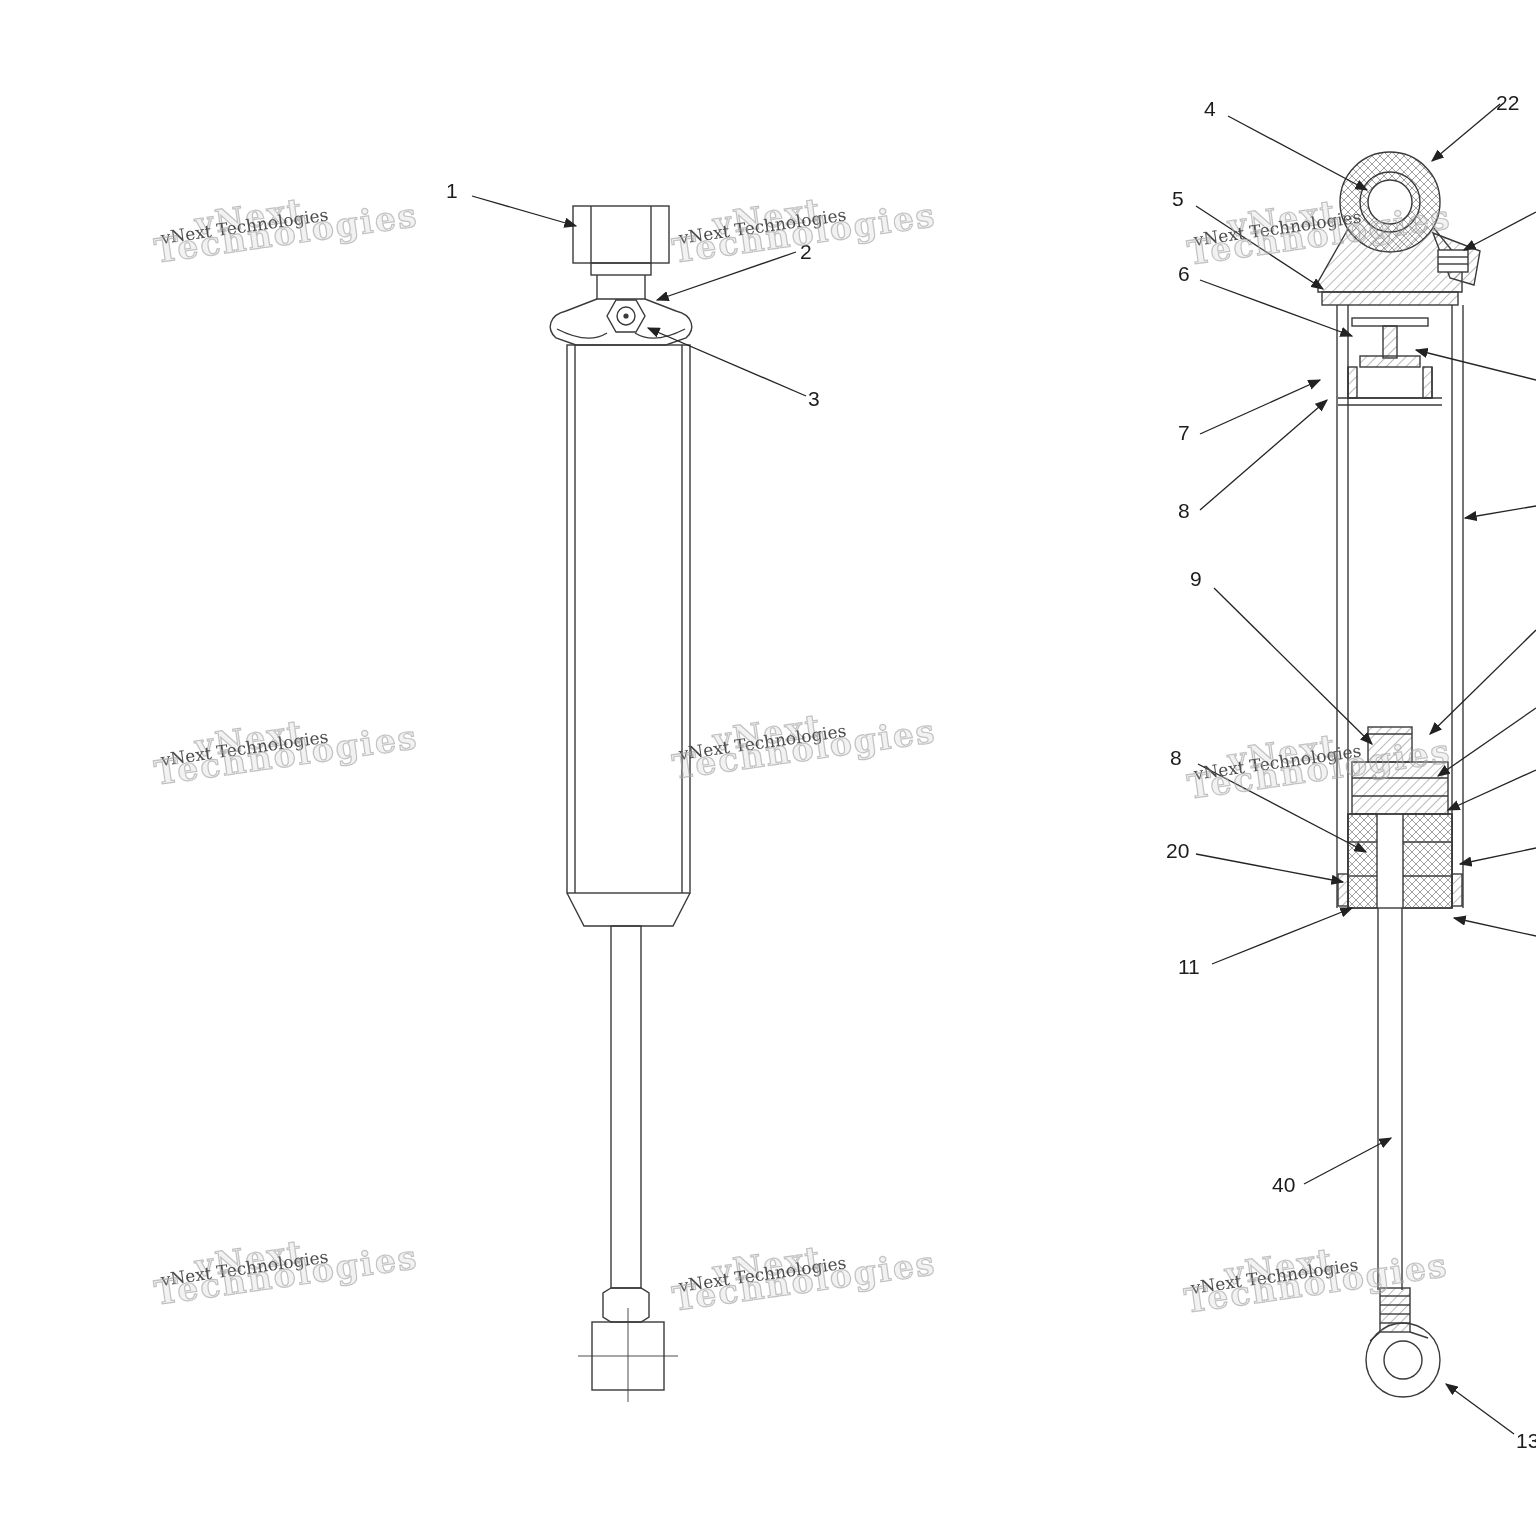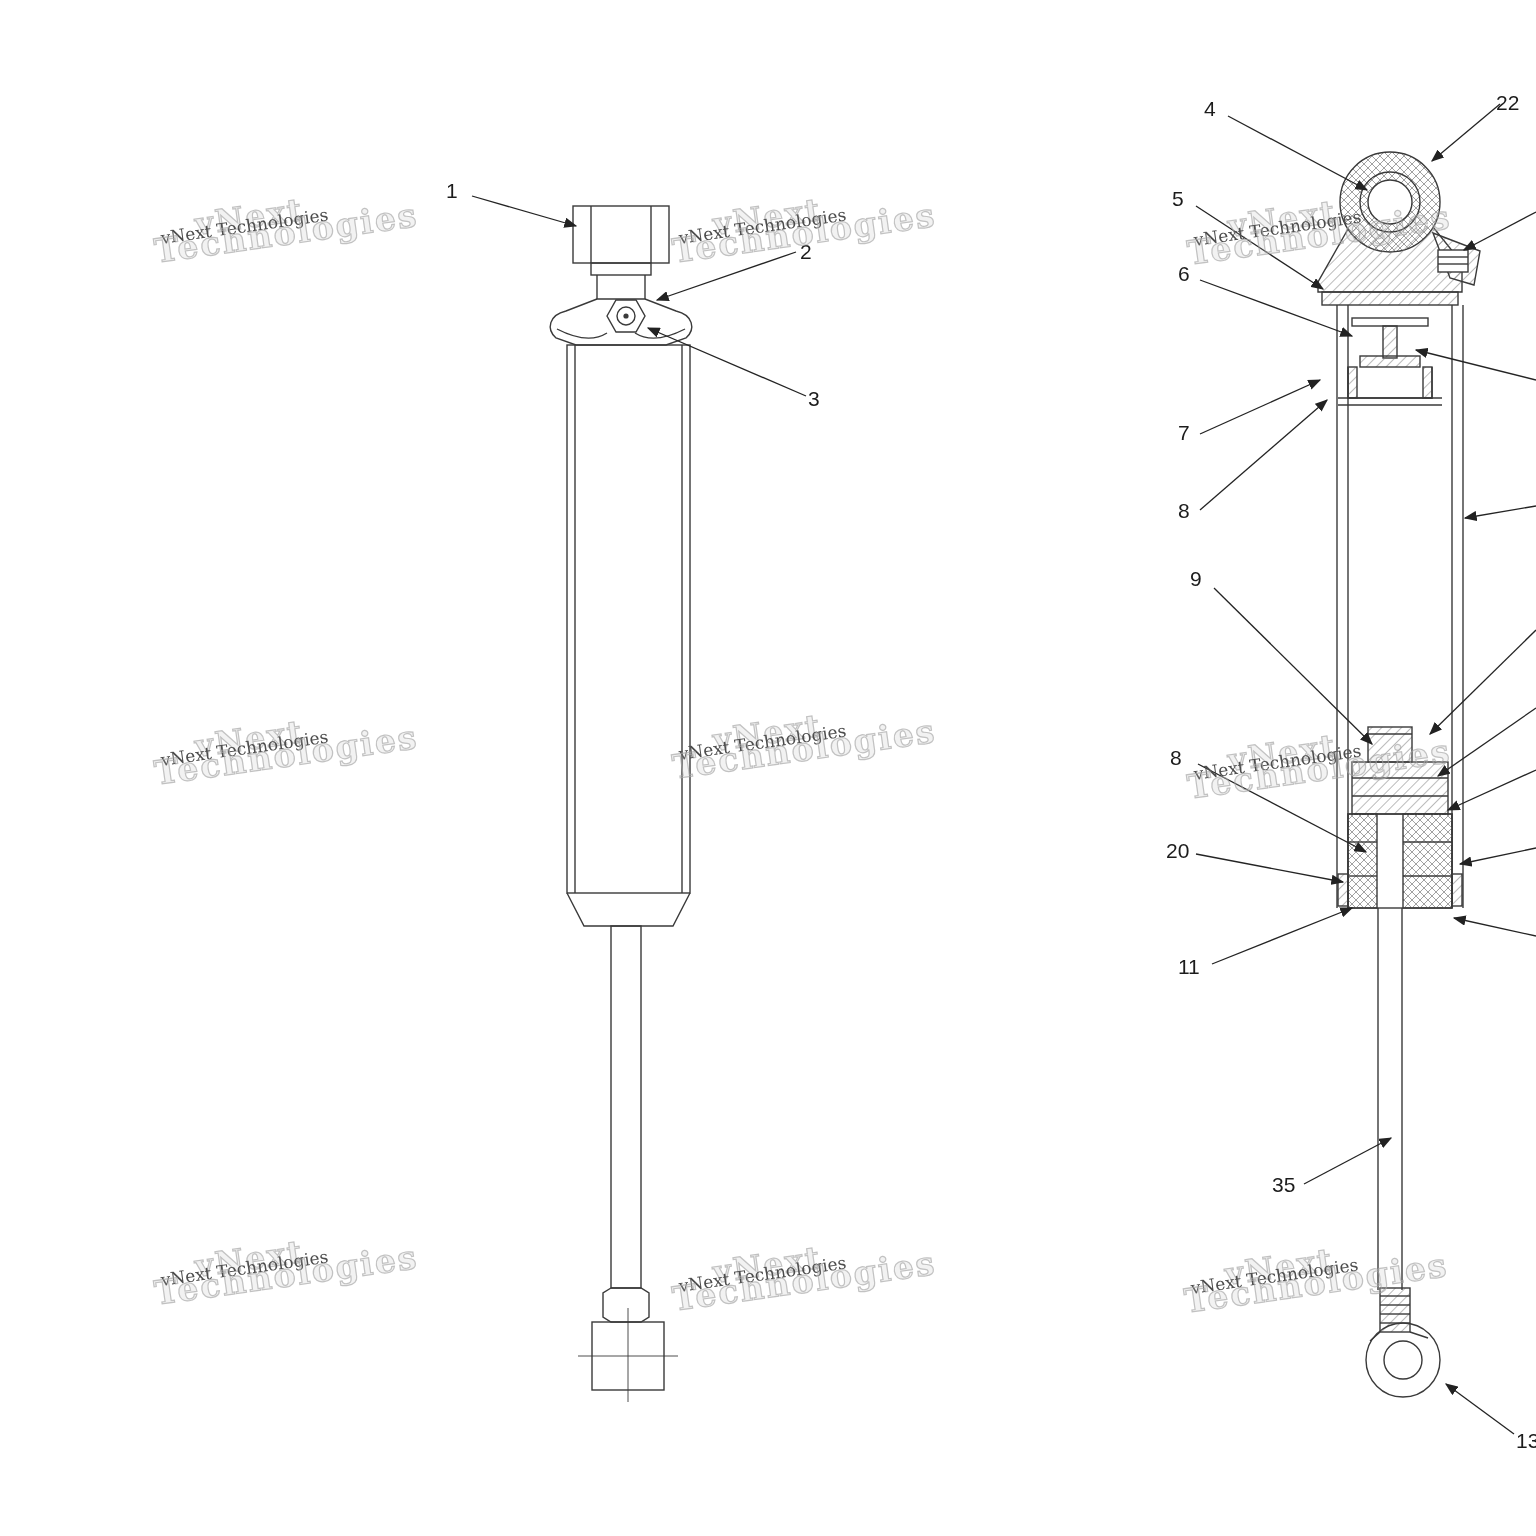--- a/index.html
+++ b/index.html
@@ -175,21 +175,21 @@
   <div class="callout" style="left:1204px;top:98px">4</div>
   <div class="callout" style="left:1496px;top:92px">22</div>
   <div class="callout" style="left:1172px;top:188px">5</div>
   <div class="callout" style="left:1178px;top:263px">6</div>
   <div class="callout" style="left:1178px;top:422px">7</div>
   <div class="callout" style="left:1178px;top:500px">8</div>
   <div class="callout" style="left:1190px;top:568px">9</div>
   <div class="callout" style="left:1170px;top:747px">8</div>
   <div class="callout" style="left:1166px;top:840px">20</div>
   <div class="callout" style="left:1178px;top:956px">11</div>
-  <div class="callout" style="left:1272px;top:1174px">35</div>
+  <div class="callout" style="left:1272px;top:1174px">40</div>
   <div class="callout" style="left:1516px;top:1430px">13</div>
 
   <div class="wm" style="left:160px;top:196px">
     <div class="big big-top">vNext</div>
     <div class="small">vNext Technologies</div>
     <div class="big big-bot">Technologies</div>
   </div>
   <div class="wm" style="left:678px;top:196px">
     <div class="big big-top">vNext</div>
     <div class="small">vNext Technologies</div>

